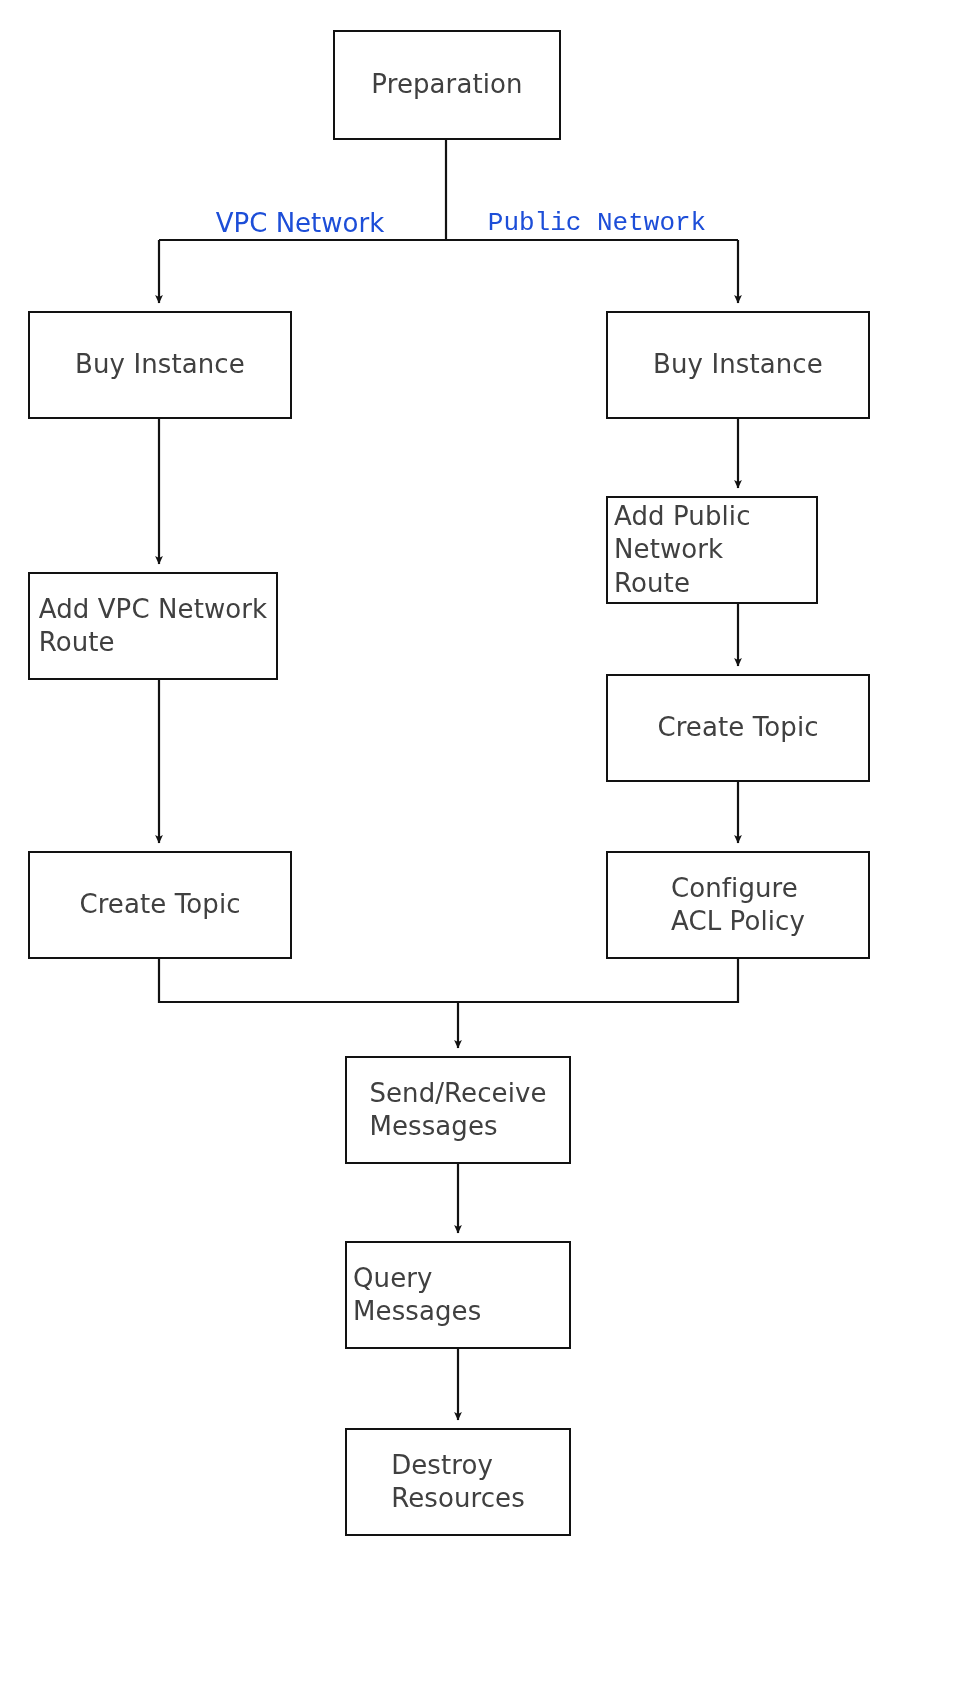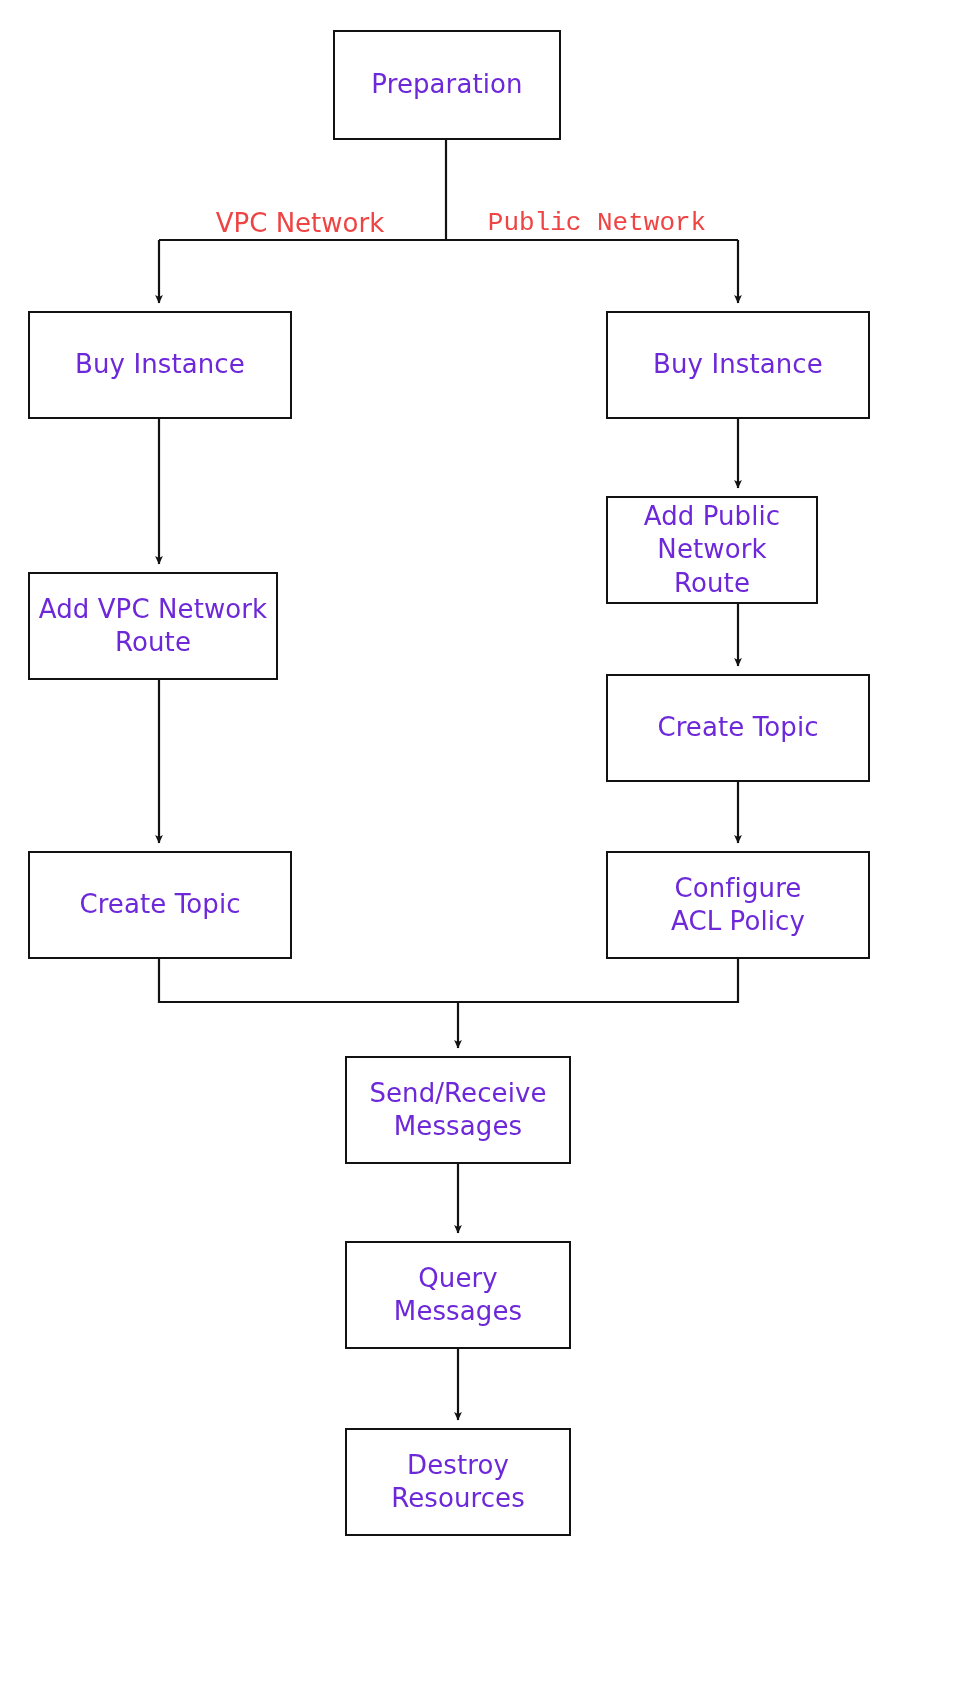--- a/index.html
+++ b/index.html
@@ -26,33 +26,32 @@
     height: 1682px;
   }
   .node-box {
     position: absolute;
     box-sizing: border-box;
     border: 2px solid #121212;
     background: #ffffff;
     display: flex;
     align-items: center;
     justify-content: center;
-    text-align: center;
     line-height: 1.28;
     font-size: 26px;
-    color: #6d28d9;
+    color: #404040;
     letter-spacing: 0.1px;
     white-space: pre-line;
     padding: 20px 6px;
   }
   .edge-label {
     position: absolute;
     background: #ffffff;
     font-size: 26px;
-    color: #ef4444;
+    color: #1d4ed8;
     line-height: 1;
     padding: 0 6px;
     white-space: nowrap;
     transform: translate(-50%, -50%);
   }
 </style>
 </head>
 <body>
 
 <div id="canvas">

